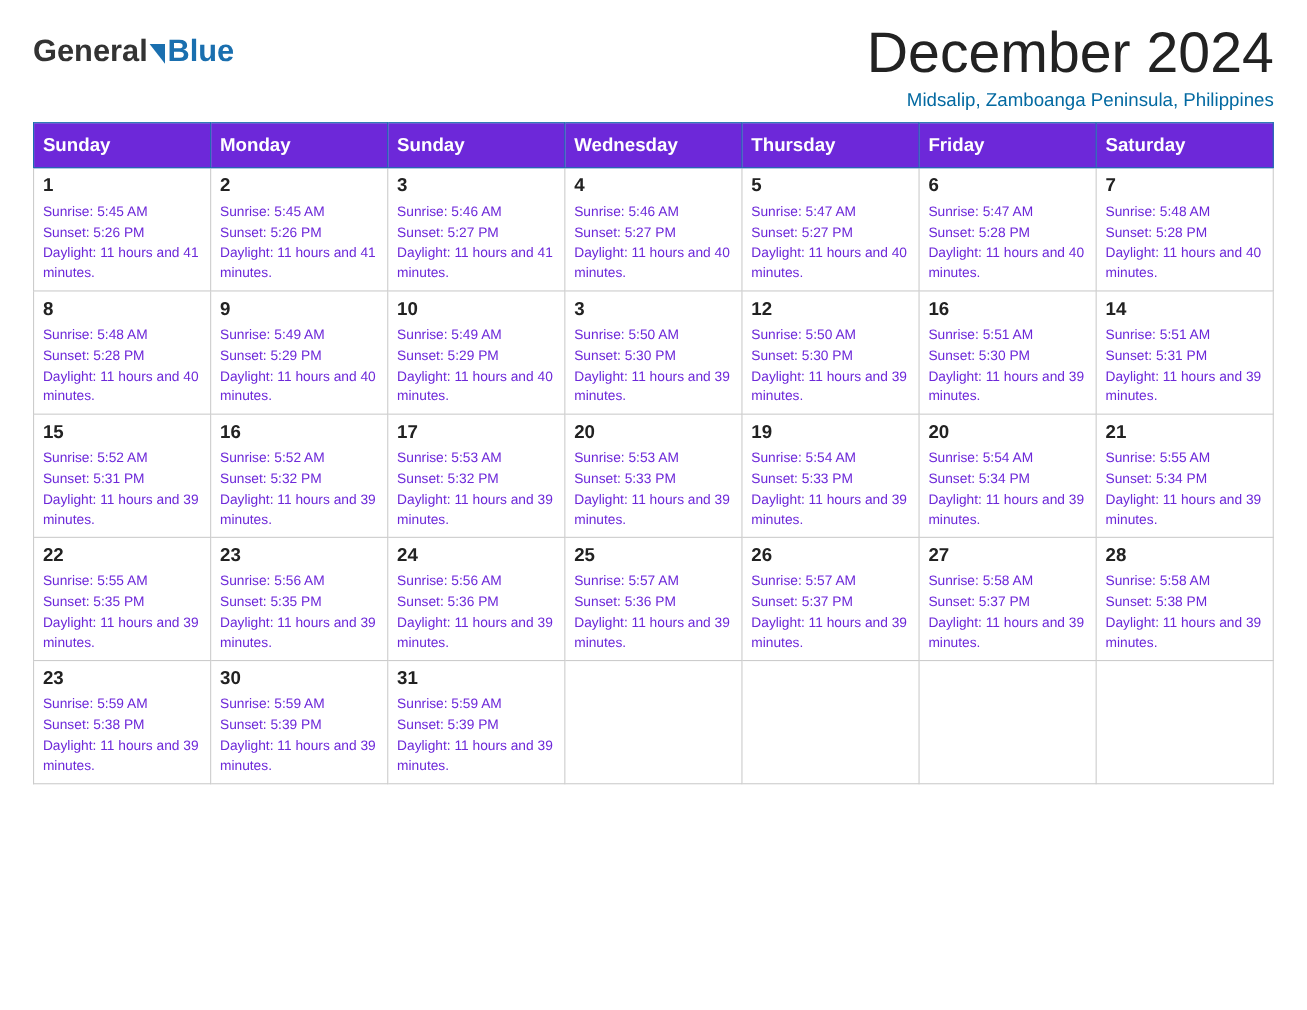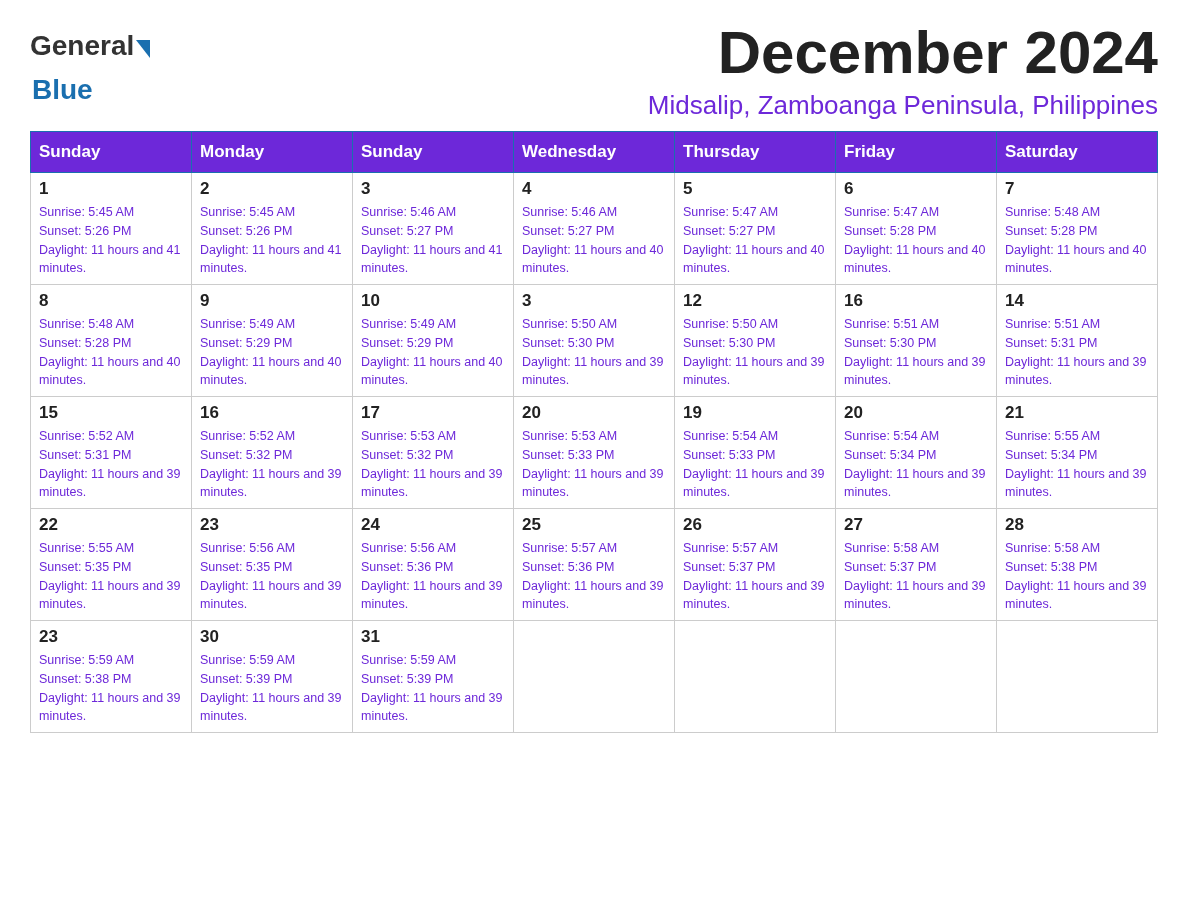--- a/index.html
+++ b/index.html
@@ -11,21 +11,21 @@
       padding: 20px 30px;
     }
     .header {
       display: flex;
       justify-content: space-between;
       align-items: flex-start;
       margin-bottom: 10px;
     }
     .logo {
       display: flex;
-      flex-direction: column;
+      flex-direction: row;
       margin-top: 10px;
     }
     .logo-top {
       display: flex;
       align-items: center;
     }
     .logo-general {
       font-size: 28px;
       font-weight: bold;
       color: #333;
@@ -36,34 +36,33 @@
       border-left: 14px solid transparent;
       border-top: 18px solid #1a6faf;
       margin-left: 2px;
       margin-top: 5px;
     }
     .logo-blue {
       font-size: 28px;
       font-weight: bold;
       color: #1a6faf;
       margin-left: 2px;
-      margin-top: 12px;
     }
     .title-section {
       text-align: right;
     }
     .month-title {
-      font-size: 60px;
-      font-weight: bold;
+      font-size: 52px;
+      font-weight: normal;
       color: #222;
       line-height: 1.1;
     }
     .location-title {
-      font-size: 26px;
-      color: #6d28d9;
+      font-size: 17px;
+      color: #0369a1;
       margin-top: 4px;
     }
     .calendar-table {
       width: 100%;
       border-collapse: collapse;
       margin-top: 8px;
     }
     .calendar-table th {
       background-color: #6d28d9;
       color: white;

